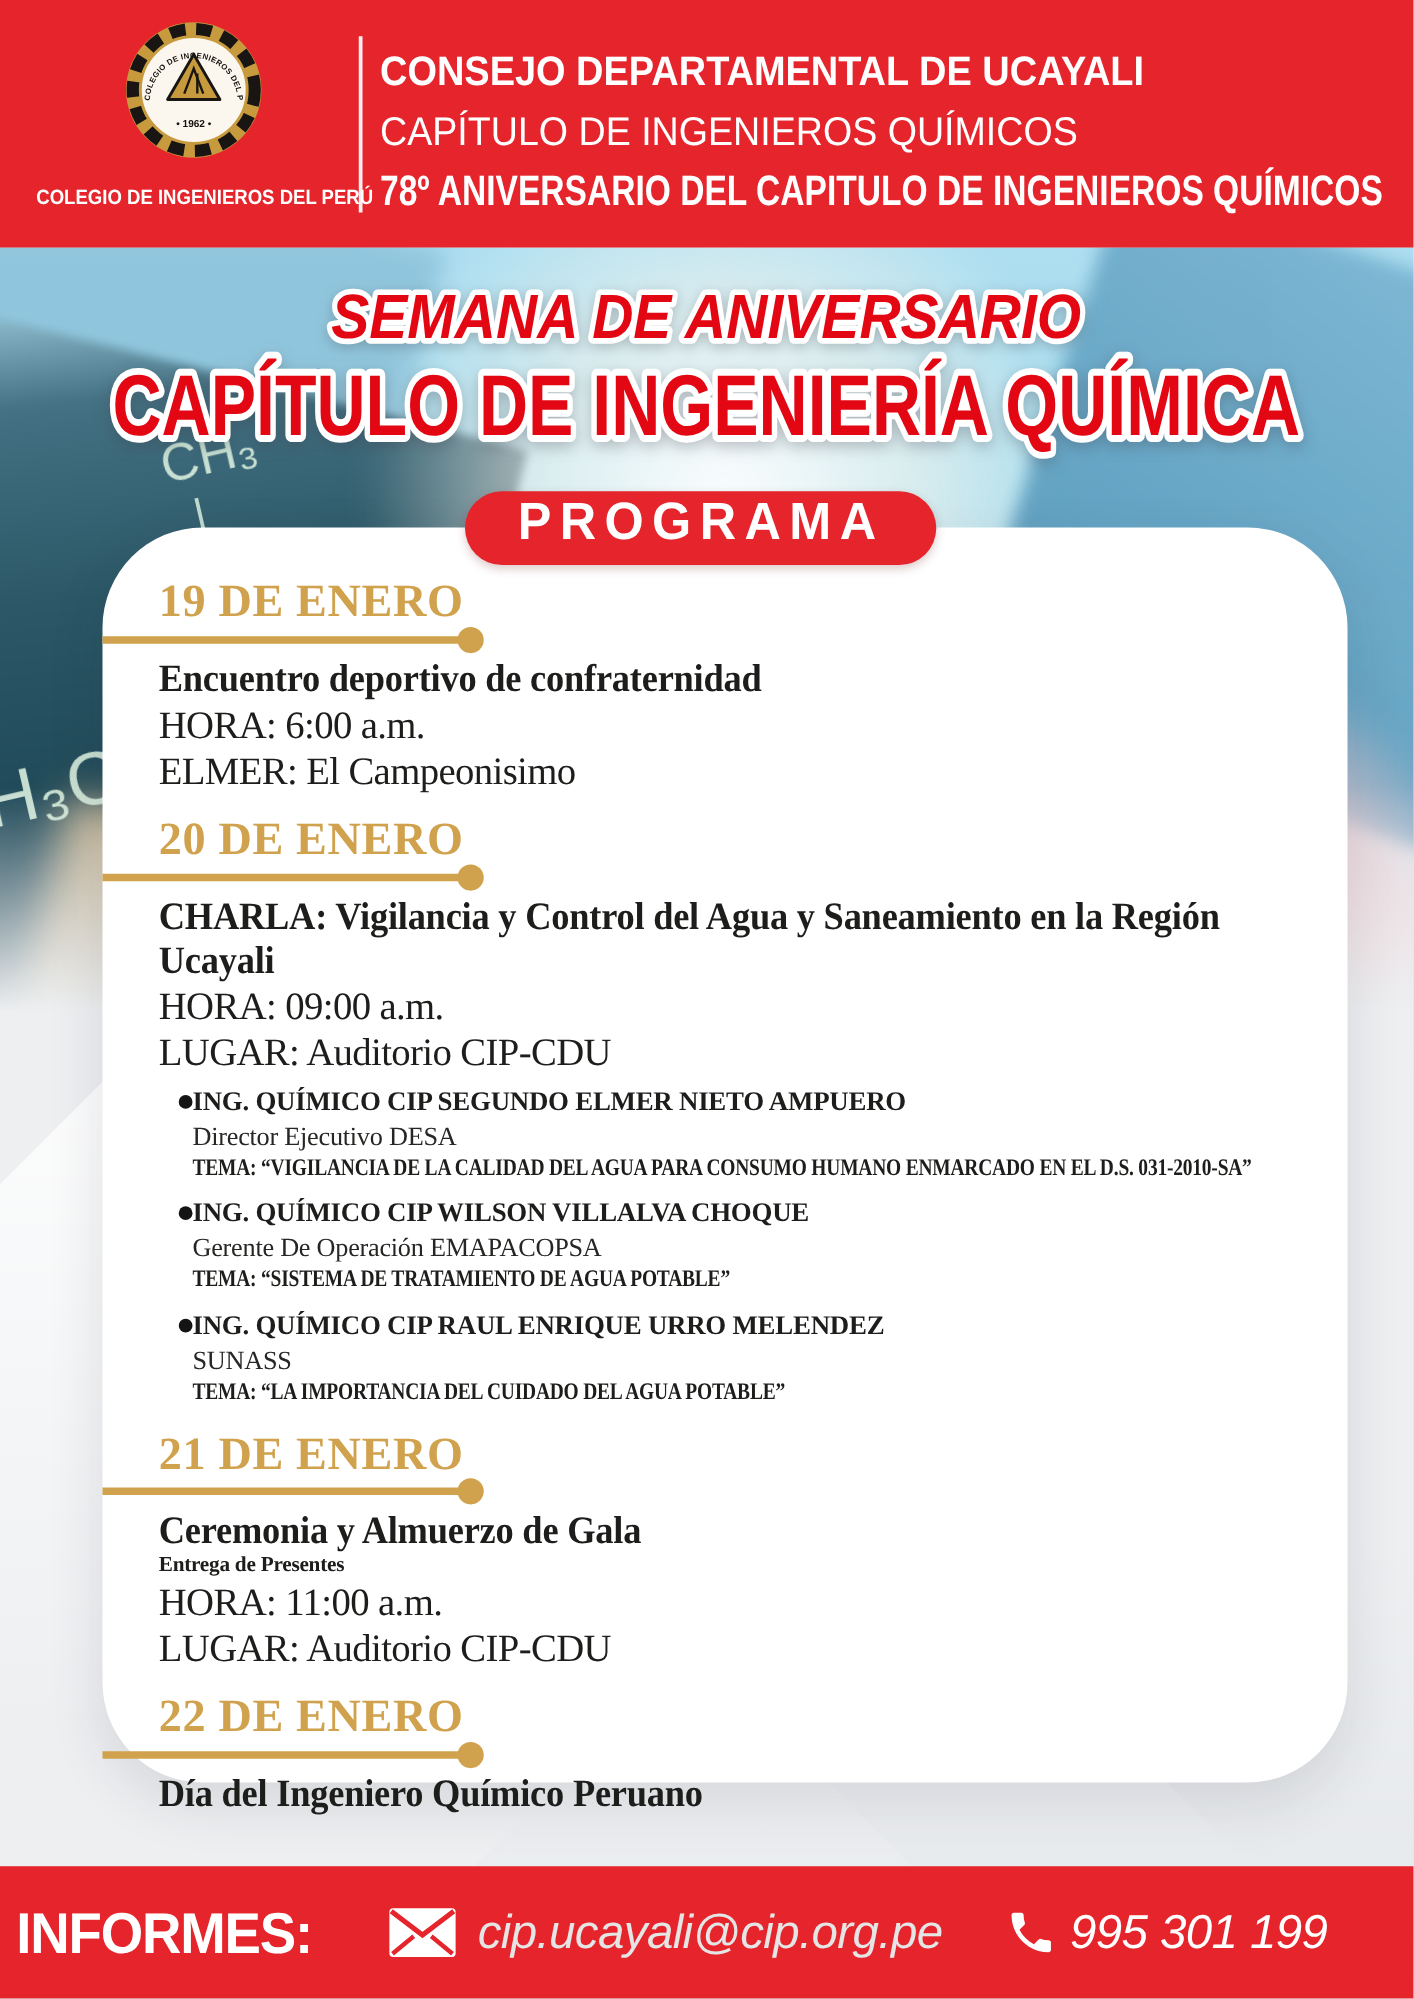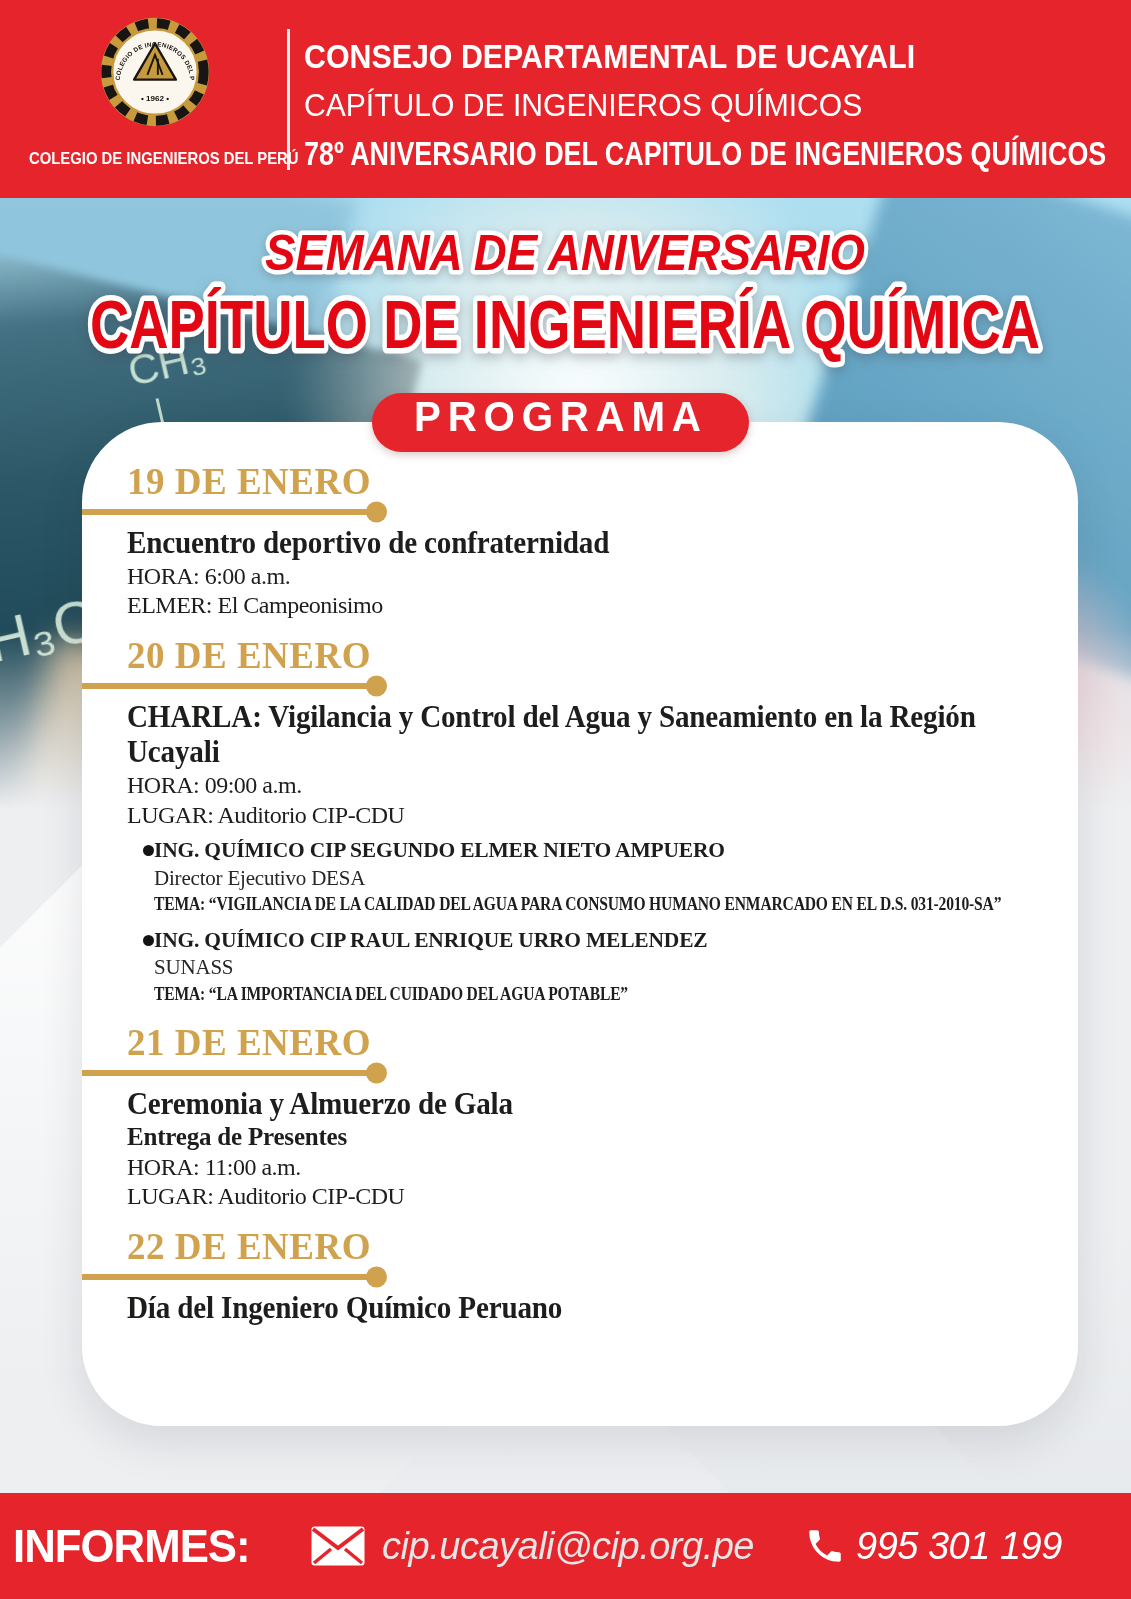--- a/index.html
+++ b/index.html
@@ -55,22 +55,22 @@
   .chevC{left:430px;top:1290px;width:520px;height:520px;background:linear-gradient(135deg,rgba(255,255,255,.95),rgba(228,231,235,.5) 45%,rgba(255,255,255,0) 75%);}
 
   
   .card{position:absolute;left:82px;top:422px;width:996px;height:1004px;background:#fff;border-radius:80px;
     box-shadow:0 16px 44px rgba(40,45,60,.12);z-index:2;padding:40px 36px 0 45px;box-sizing:border-box;letter-spacing:-.2px;}
   .day{margin-bottom:18px;font-family:Liberation Serif, serif;}
   .date{color:#d0a24d;font-size:37px;font-weight:bold;letter-spacing:.5px;line-height:1.1;}
   .gline{position:relative;height:6px;width:295px;background:#d0a24d;margin:6px 0 10px -45px;}
   .gline .dot{position:absolute;right:-10px;top:50%;transform:translateY(-50%);width:21px;height:21px;border-radius:50%;background:#d0a24d;}
   .etitle{font-size:31px;font-weight:bold;line-height:1.13;max-width:1010px;transform:scaleX(.94);transform-origin:0 50%;margin-bottom:2px;}
-  .esub{font-size:25px;font-weight:bold;line-height:1.1;margin-top:1px;}
-  .meta{font-size:24px;line-height:1.1;margin-top:3px;letter-spacing:-.5px;}
+  .esub{font-size:17px;font-weight:bold;line-height:1.1;margin-top:1px;}
+  .meta{font-size:31px;line-height:1.1;margin-top:3px;letter-spacing:-.5px;}
   .speakers{margin-top:10px;}
   .speaker{display:flex;gap:0;margin-bottom:12px;padding-left:16px;}
   .sdot{flex:none;width:11px;height:11px;border-radius:50%;background:#141414;margin-top:7px;}
   .sname{font-size:21.5px;font-weight:bold;line-height:1.15;}
   .srole{font-size:21px;line-height:1.15;margin-top:3px;color:#262624;}
   .stema{font-size:19px;font-weight:bold;line-height:1.2;margin-top:3px;white-space:nowrap;
     transform:scaleX(.82);transform-origin:0 50%;}
 
   
   .footband{position:absolute;left:0;top:1493px;width:100%;height:106px;background:#e5242b;z-index:6;
@@ -167,20 +167,28 @@
           <span class="sdot"></span>
           <div>
             <div class="sname">ING. QUÍMICO CIP SEGUNDO ELMER NIETO AMPUERO</div>
             <div class="srole">Director Ejecutivo DESA</div>
             <div class="stema">TEMA: “VIGILANCIA DE LA CALIDAD DEL AGUA PARA CONSUMO HUMANO ENMARCADO EN EL D.S. 031-2010-SA”</div>
           </div>
         </div>
         <div class="speaker">
           <span class="sdot"></span>
           <div>
+            <div class="sname">ING. QUÍMICO CIP WILSON VILLALVA CHOQUE</div>
+            <div class="srole">Gerente De Operación EMAPACOPSA</div>
+            <div class="stema">TEMA: “SISTEMA DE TRATAMIENTO DE AGUA POTABLE”</div>
+          </div>
+        </div>
+        <div class="speaker">
+          <span class="sdot"></span>
+          <div>
             <div class="sname">ING. QUÍMICO CIP RAUL ENRIQUE URRO MELENDEZ</div>
             <div class="srole">SUNASS</div>
             <div class="stema">TEMA: “LA IMPORTANCIA DEL CUIDADO DEL AGUA POTABLE”</div>
           </div>
         </div>
       </div>
     </section>
 
     <section class="day">
       <div class="date">21 DE ENERO</div>

